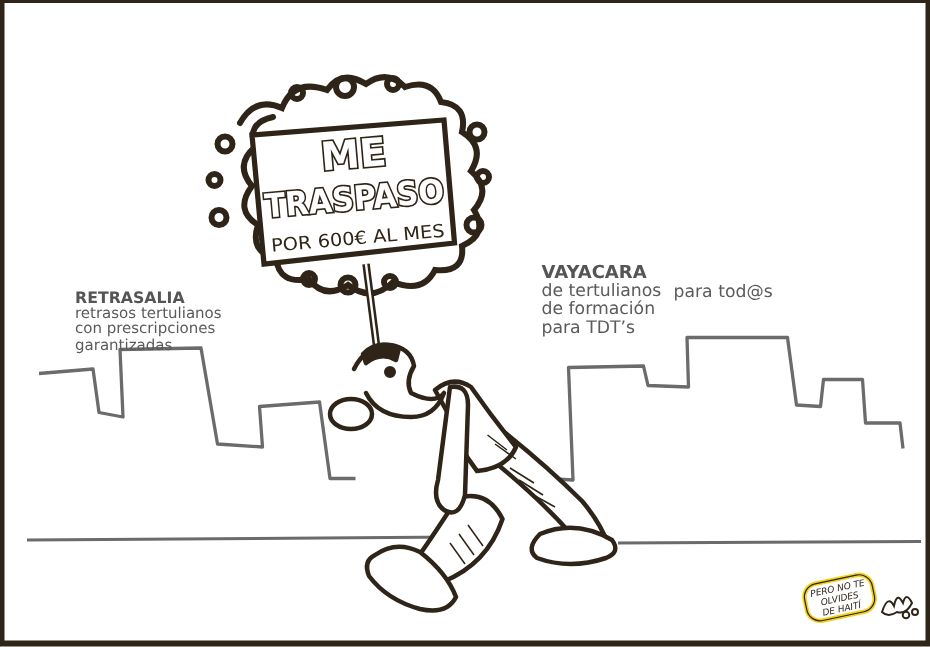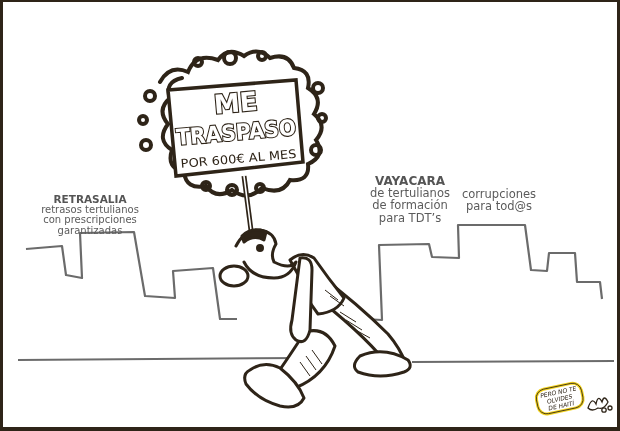--- a/index.html
+++ b/index.html
@@ -1,20 +1,20 @@
 <!DOCTYPE html>
 <html><head>
 <meta charset="utf-8">
 <style>
   html,body{margin:0;padding:0;background:#fff;}
   body{width:620px;height:431px;overflow:hidden;position:relative;}
   .frame{position:absolute;left:0;top:0;width:620px;height:431px;box-sizing:border-box;
     border-left:3px solid #2e2418;border-top:2px solid #2e2418;border-right:3px solid #2e2418;border-bottom:4px solid #2e2418;background:#fff;}
   svg.scene{position:absolute;left:0;top:0;}
-  .caption{position:absolute;text-align:center;color:#5b5b5b;font-family:"DejaVu Sans","Liberation Sans",sans-serif;line-height:10.5px;}
+  .caption{position:absolute;text-align:left;color:#5b5b5b;font-family:"DejaVu Sans","Liberation Sans",sans-serif;line-height:10.5px;}
   .caption .title{font-weight:bold;font-size:10.5px;color:#555;}
   .caption .sub{font-size:10px;}
   .caption.big{line-height:12.2px;}
   .caption.big .title{font-size:12px;}
   .caption.big .sub{font-size:11.5px;}
   .sign-text{font-family:"DejaVu Sans","Liberation Sans",sans-serif;font-weight:bold;fill:#fff;stroke:#2e2418;stroke-width:2.2px;paint-order:stroke;}
   .sign-small{font-family:"DejaVu Sans","Liberation Sans",sans-serif;fill:#2e2418;font-size:12px;}
   .badge-text{font-family:"DejaVu Sans","Liberation Sans",sans-serif;font-size:6px;fill:#2e2418;font-style:italic;}
 </style>
 </head>
@@ -96,30 +96,29 @@
     <text class="badge-text" x="560" y="408" text-anchor="middle">DE HAITÍ</text>
   </g>
 
   <g stroke="#2e2418" stroke-width="1.3" fill="none">
     <path d="M588,408 q4,-12 8,-4 q2,-10 6,-2 q2,-8 6,0 q-4,8 -10,6 q-6,4 -10,0 z"></path>
     <circle cx="604" cy="410" r="2.2"></circle>
       <circle cx="610" cy="408" r="2"></circle>
   </g>
 </svg>
 
-<div class="caption" style="left:40px;top:194px;width:100px;">
+<div class="caption" style="left:50px;top:194px;width:100px;">
   <div class="title">RETRASALIA</div>
   <div class="sub">retrasos tertulianos</div>
   <div class="sub">con prescripciones</div>
   <div class="sub">garantizadas</div>
 </div>
 
 <div class="caption big" style="left:361px;top:175px;width:98px;">
   <div class="title">VAYACARA</div>
   <div class="sub">de tertulianos</div>
   <div class="sub">de formación</div>
   <div class="sub">para TDT’s</div>
 </div>
 
 <div class="caption big" style="left:449px;top:188px;width:100px;">
-  <div class="sub">corrupciones</div>
   <div class="sub">para tod@s</div>
 </div>
 
 </body></html>

